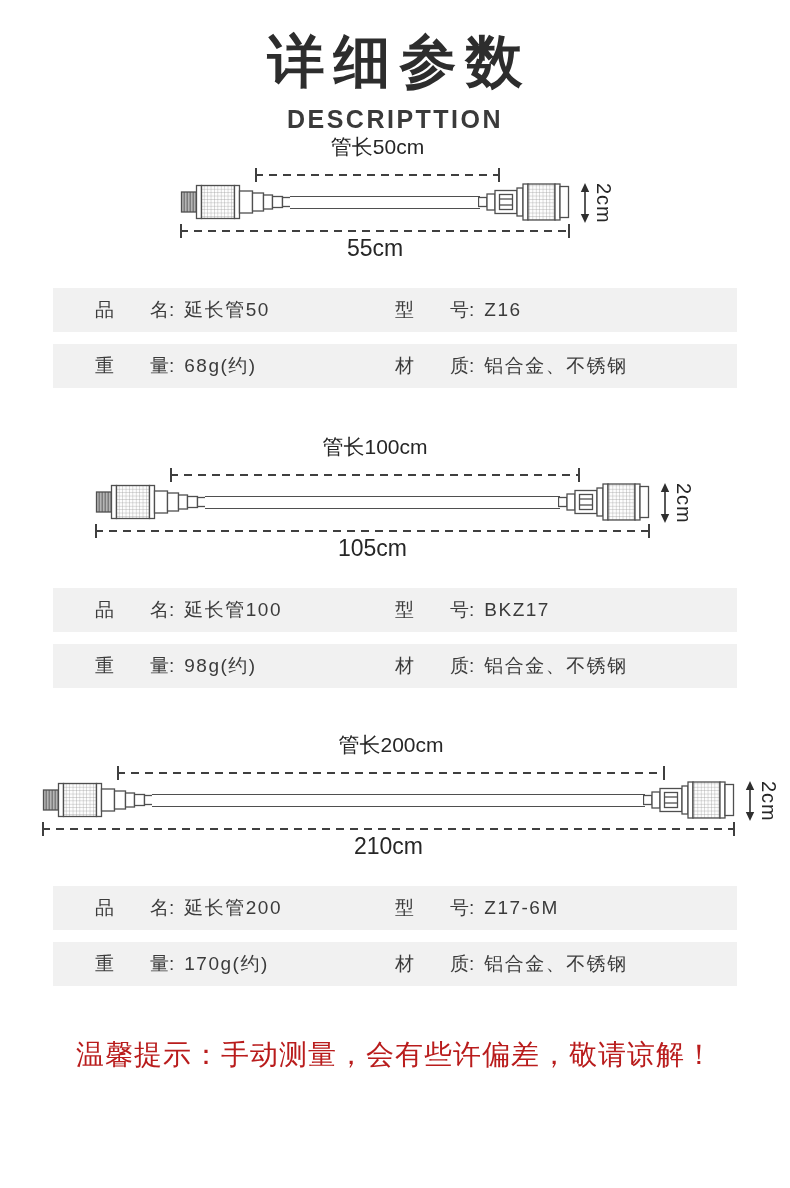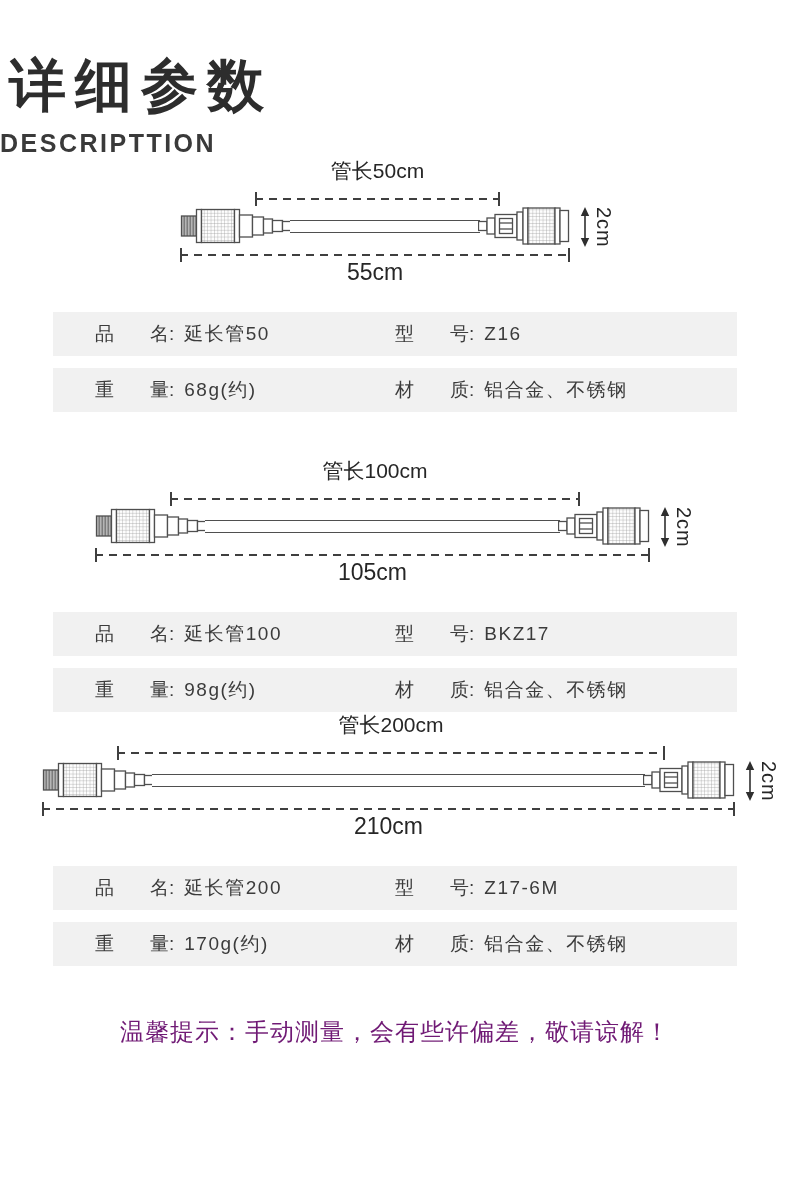--- a/index.html
+++ b/index.html
@@ -2,33 +2,33 @@
 <html><head>
 <meta charset="utf-8">
 <style>
   html,body{margin:0;padding:0;background:#fff;}
   body{
     width:790px;height:1188px;overflow:hidden;
     font-family:"Liberation Sans","DejaVu Sans",sans-serif;
     color:#2f2f2f;position:relative;
   }
   
-  header{padding-top:50px;text-align:left;}
+  header{padding-top:26px;text-align:center;}
   .title{
     font-size:57px;font-weight:700;letter-spacing:9px;color:#2d2d2d;
     line-height:1.25;margin:0 0 0 9px;
   }
   .subtitle{
     margin-top:8px;font-size:25px;font-weight:700;letter-spacing:2.5px;color:#3a3a3a;
   }
   
   .diagram{position:relative;}
   .d1{}
   .d2{margin-top:46px;}
-  .d3{text-decoration:underline;}
+  .d3{margin-top:44px;text-decoration:underline;}
   .device{position:relative;height:130px;}
   .d1 .device{margin-left:180px;width:390px;}
   .d2 .device{margin-left:95px;width:555px;}
   .d3 .device{margin-left:42px;width:693px;}
 
   .dim{
     position:absolute;height:2px;
     background:repeating-linear-gradient(90deg,#3f3f3f 0 8px,transparent 8px 14px);
   }
   .dim.top{top:40px;left:75px;right:70px;}
@@ -64,21 +64,21 @@
     background:#f1f1f1;font-size:19px;color:#3b3b3b;
   }
   .spec-row:last-child{margin-bottom:0;}
   .cell{width:50%;display:flex;align-items:center;white-space:nowrap;}
   .cell.c1{padding-left:42px;box-sizing:border-box;}
   .k{margin-right:36px;}
   .k2{margin-right:10px;}
   .v{letter-spacing:1.5px;}
   
   footer{margin-top:50px;text-align:center;}
-  footer p{margin:0;font-size:24px;color:#701a75;letter-spacing:1px;}
+  footer p{margin:0;font-size:28px;color:#b91c1c;letter-spacing:1px;}
   
   .svgdefs{position:absolute;width:0;height:0;overflow:hidden;}
 </style>
 </head>
 <body>
 
 <svg class="svgdefs" aria-hidden="true">
   <defs>
     <pattern id="pat-knurl" width="3.4" height="3.4" patternUnits="userSpaceOnUse">
       <rect width="3.4" height="3.4" fill="#fdfdfd"></rect>

